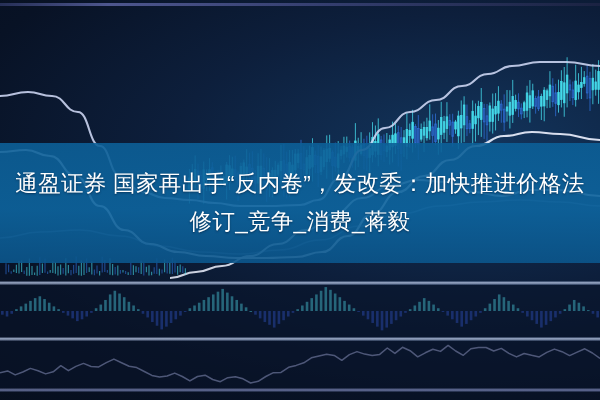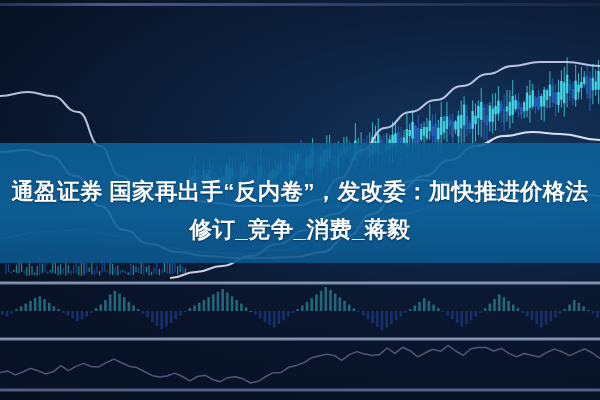--- a/index.html
+++ b/index.html
@@ -84,26 +84,25 @@
     width: 600px;
     height: 120px;
     padding: 0 10px;
     box-sizing: border-box;
     display: flex;
     align-items: center;
     justify-content: center;
     color: #ffffff;
     font-size: 22.5px;
     line-height: 38px;
-    font-weight: bold;
+    font-weight: normal;
     text-align: center;
     letter-spacing: .3px;
     text-shadow: 0 1px 2px rgba(0,20,45,.55);
     white-space: pre-wrap;
-    margin-top: 8px;
   }
 </style>
 </head>
 <body>
 
 <div id="stage">
 
   <div id="bg-base"></div>
 
   <svg class="layer" id="chart-svg" viewBox="0 0 600 400" preserveAspectRatio="none" xmlns="http://www.w3.org/2000/svg">

